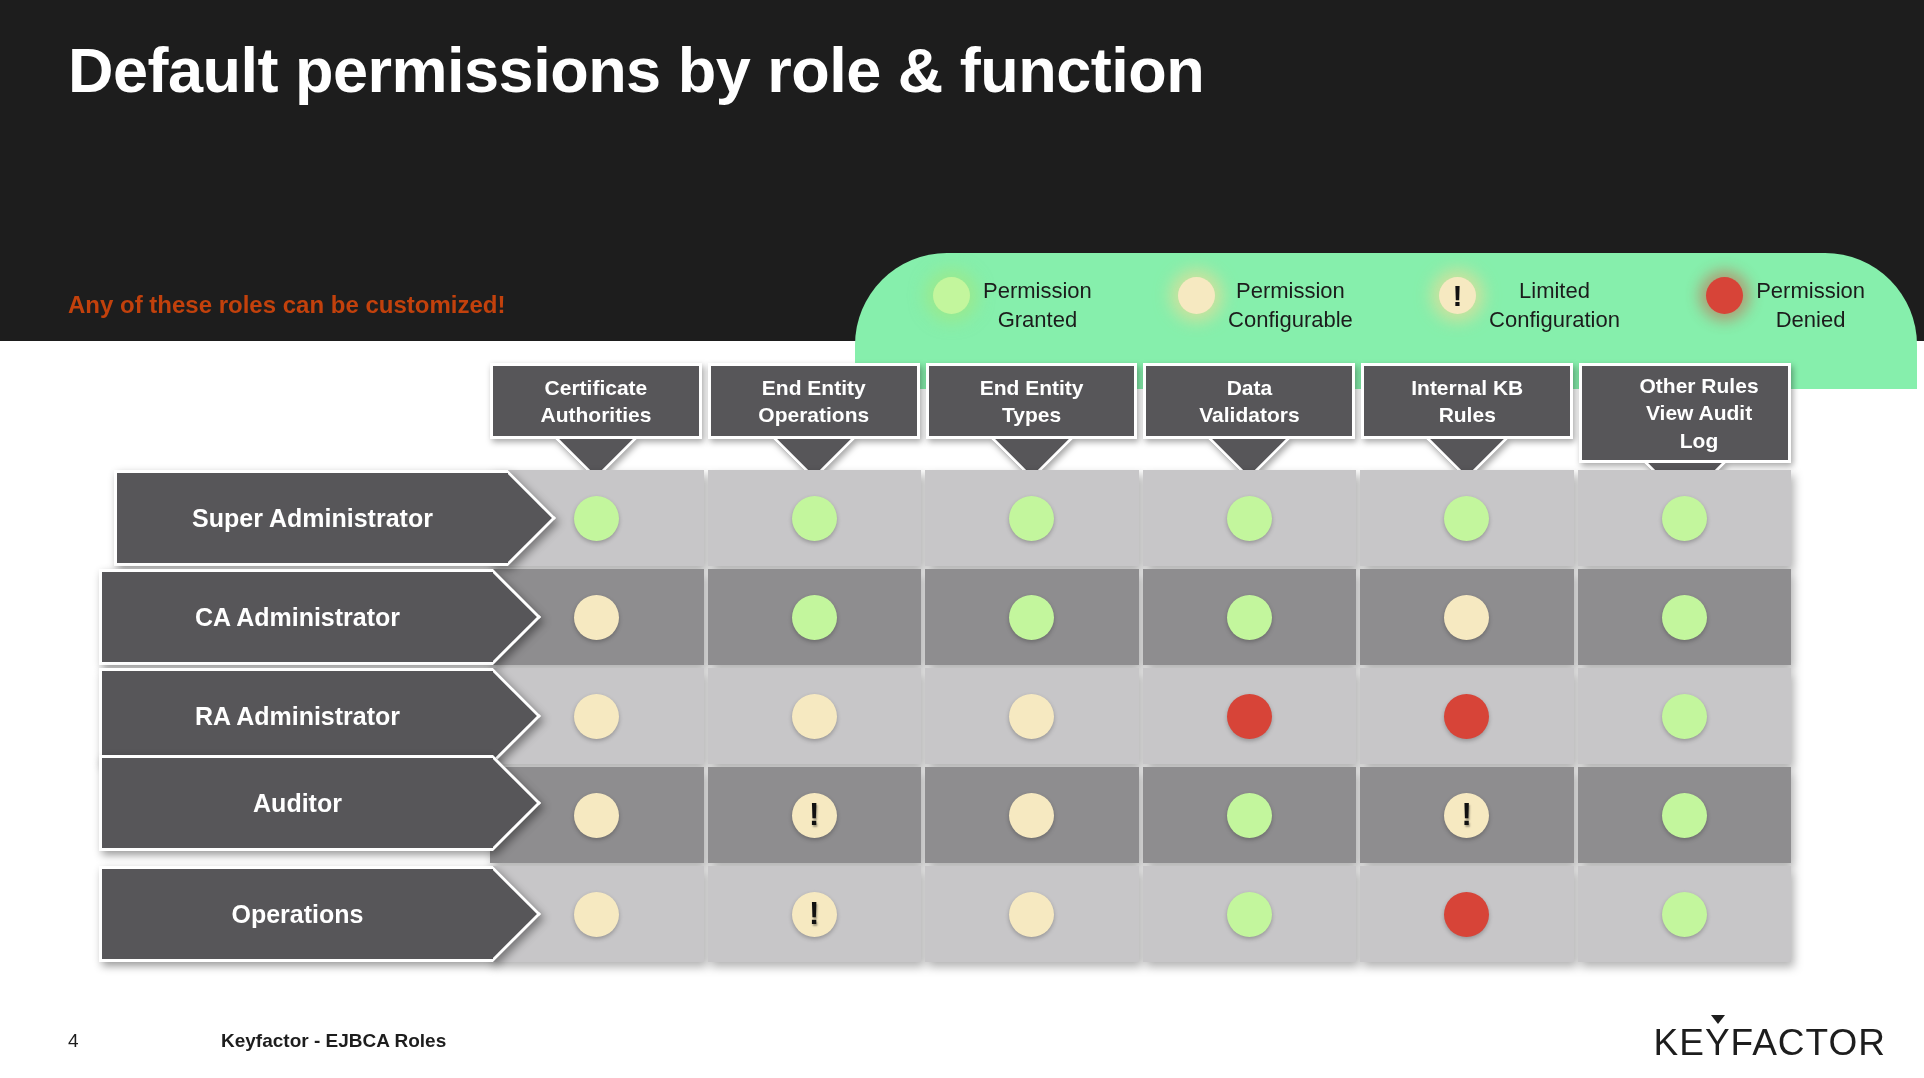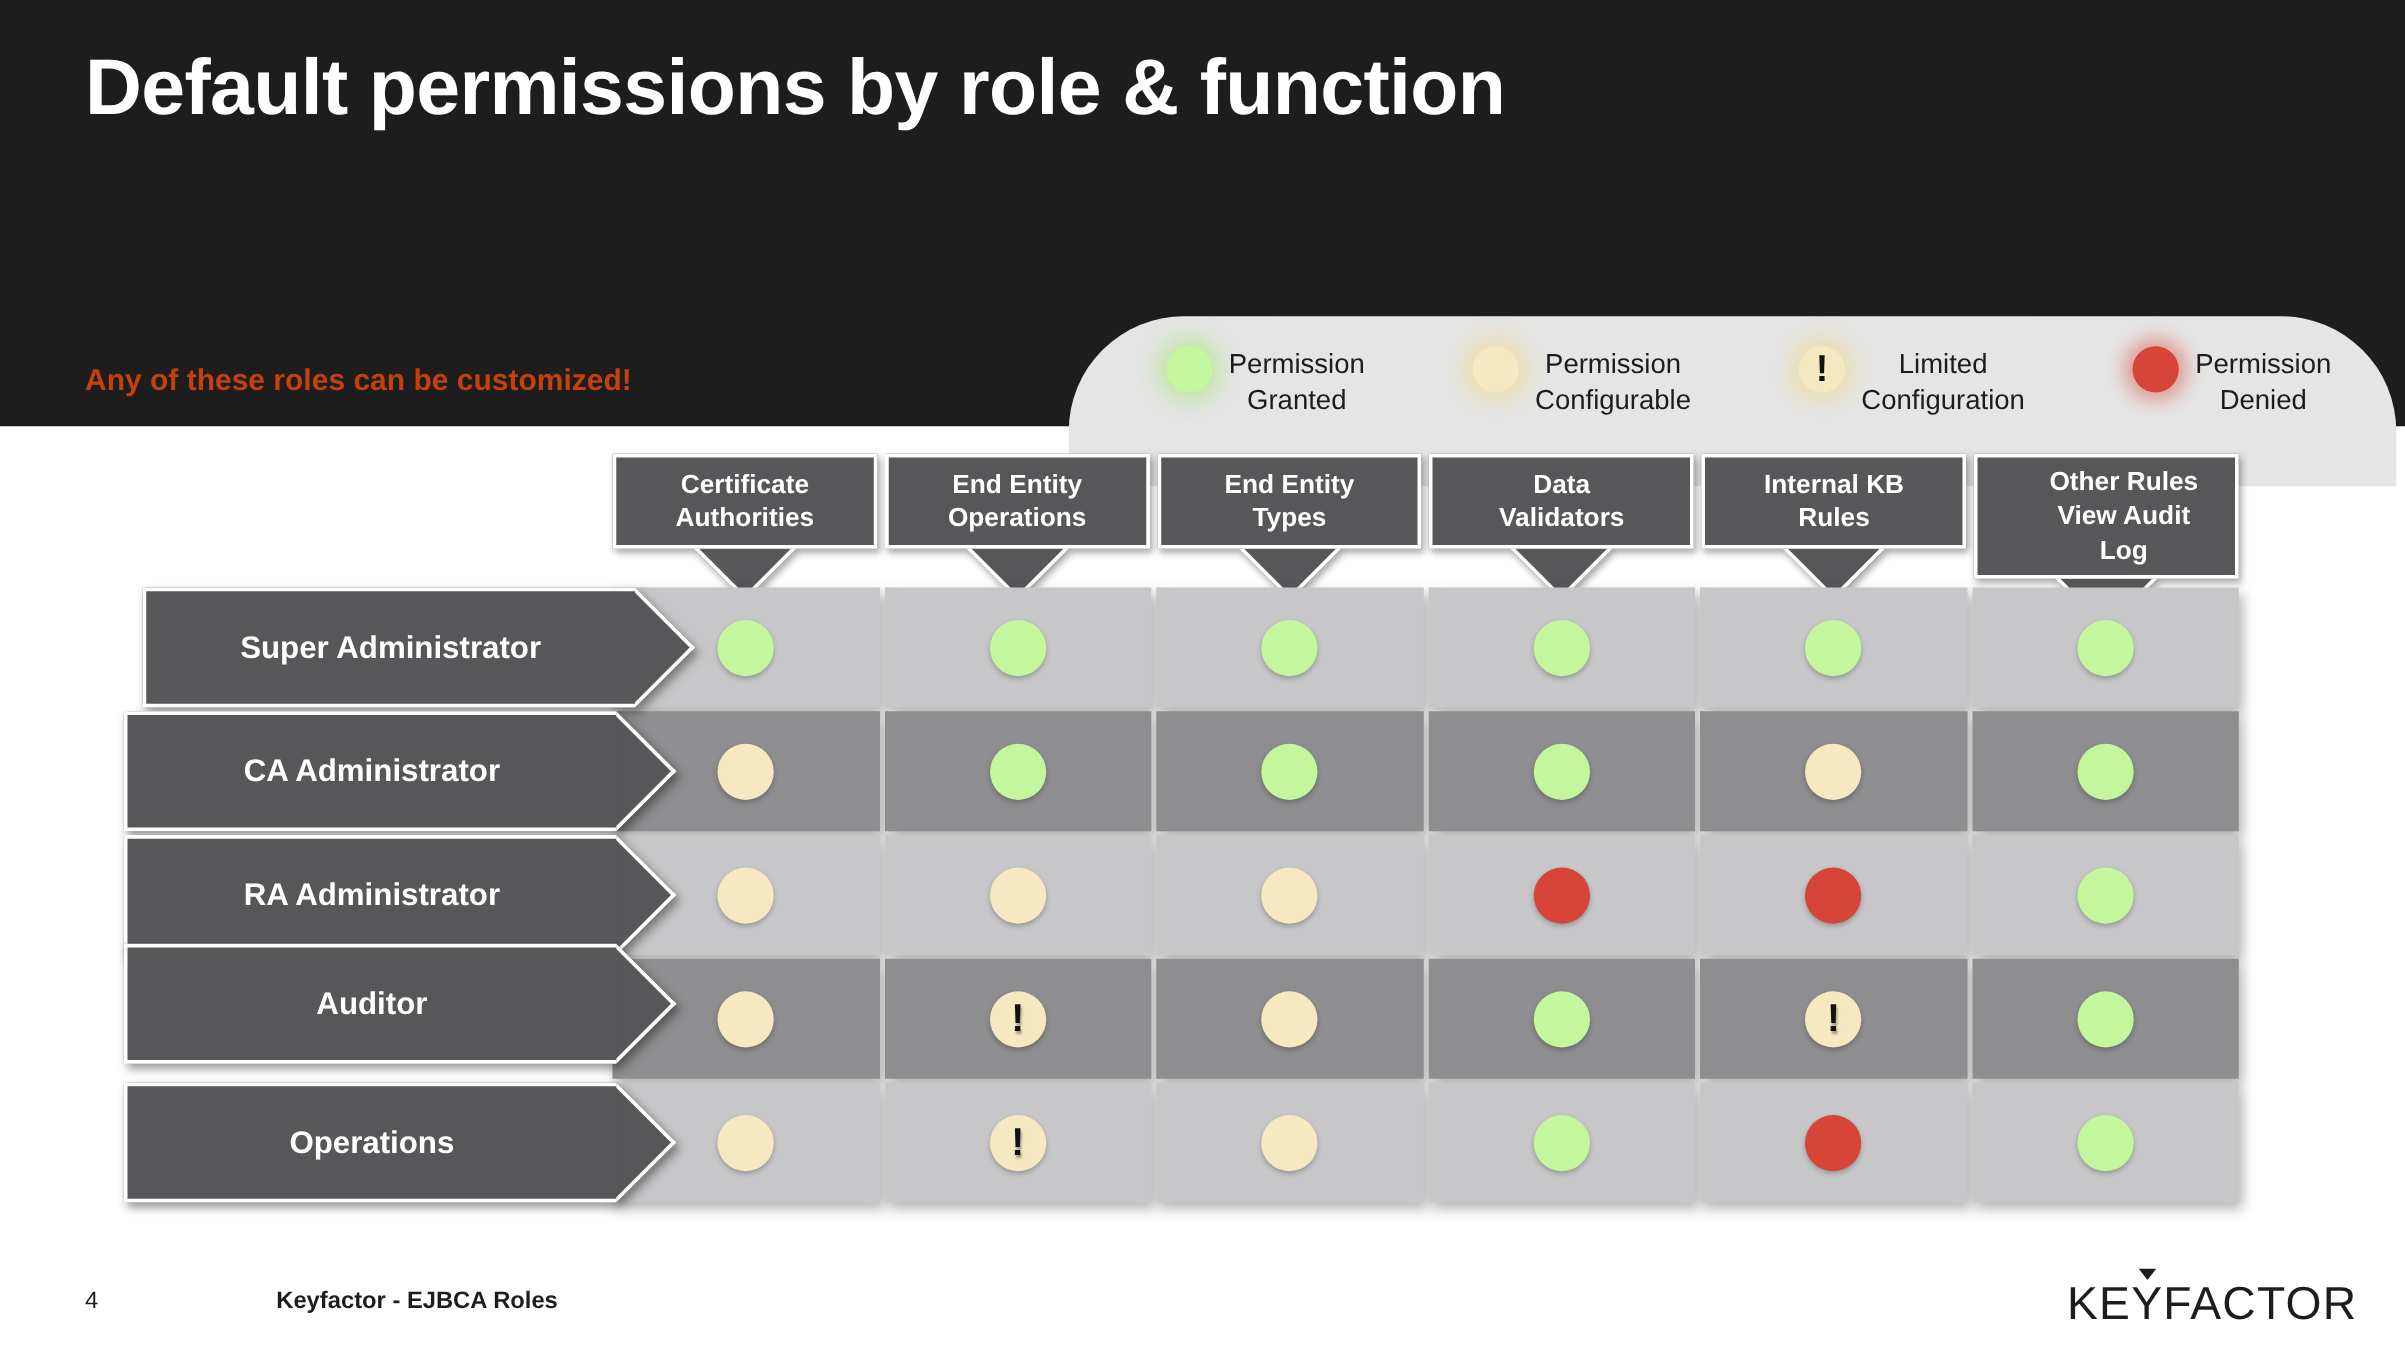--- a/index.html
+++ b/index.html
@@ -7,21 +7,21 @@
     position:relative; width:1924px; height:1078px; overflow:hidden;
     background:#ffffff; font-family:"Liberation Sans", sans-serif;
   }
   
   .dark-header { position:absolute; left:0; top:0; width:1924px; height:341px; background:var(--dark,#1d1d1d); }
   .title { position:absolute; left:68px; top:34px; font-size:63px; font-weight:600; color:#ffffff; letter-spacing:-0.5px; }
   .subtitle { position:absolute; left:68px; top:291px; font-size:24px; font-weight:700; color:#c2410c; }
 
   
   .legend-panel { position:absolute; left:855px; top:253px; width:1062px; height:136px;
-    background:#e5e5e5; border-radius:92px 92px 0 0; }
+    background:#86efac; border-radius:92px 92px 0 0; }
   .legend-items { position:absolute; left:78px; right:52px; top:24px; display:flex; justify-content:space-between; }
   .legend-item { display:flex; gap:13px; align-items:flex-start; }
   .legend-dot { width:37px; height:37px; border-radius:50%; flex:none;
     display:flex; align-items:center; justify-content:center; }
   .legend-granted     { background:var(--granted); box-shadow:0 0 16px 8px rgba(170,230,120,.55); }
   .legend-configurable{ background:var(--configurable); box-shadow:0 0 16px 8px rgba(240,220,150,.65); }
   .legend-limited     { background:var(--configurable); box-shadow:0 0 16px 8px rgba(240,220,150,.65);
                         color:#111; font-weight:900; font-size:30px; }
   .legend-denied      { background:var(--denied); box-shadow:0 0 14px 7px rgba(215,68,56,.45); }
   .legend-label { font-size:22px; font-weight:500; color:#1c1c1c; line-height:1.3;

